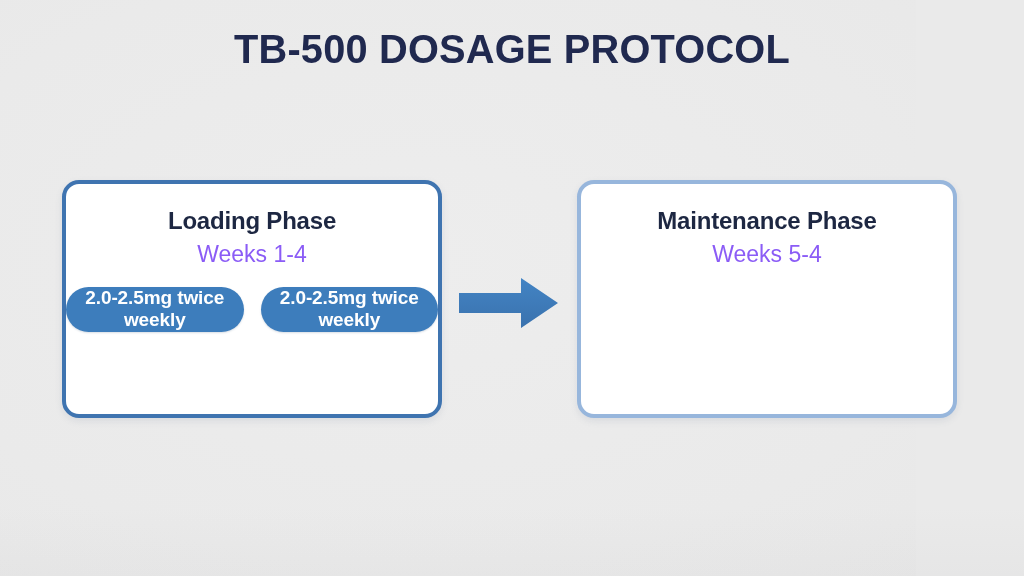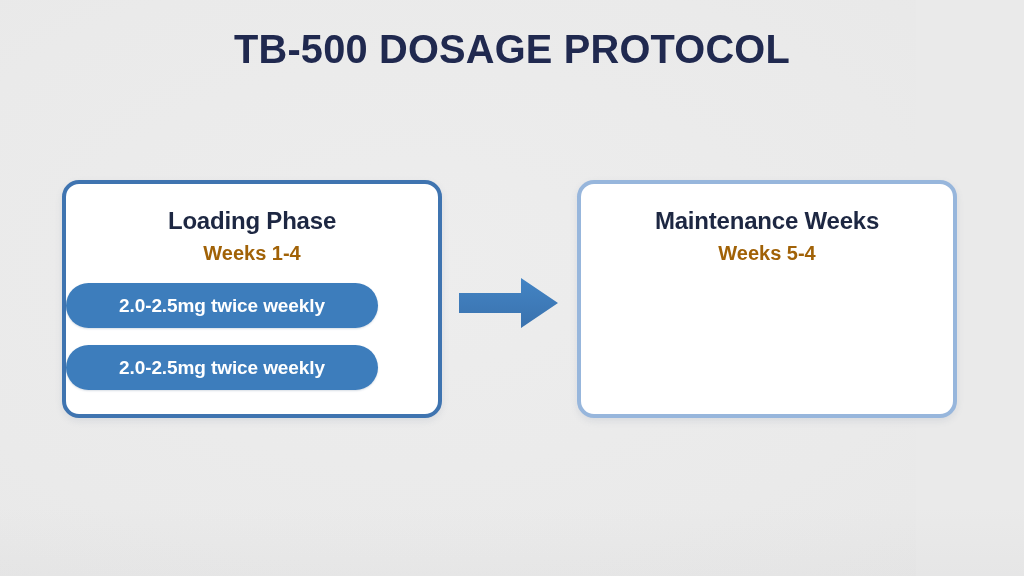--- a/index.html
+++ b/index.html
@@ -75,31 +75,31 @@
 
   .phase-title {
     font-size: 24px;
     font-weight: bold;
     color: #1d2742;
     line-height: 1.25;
     letter-spacing: -0.2px;
   }
   .phase-weeks {
     margin-top: 4px;
-    font-size: 20px;
-    font-weight: bold;
-    color: #a16207;
+    font-size: 23px;
+    font-weight: normal;
+    color: #8b5cf6;
     line-height: 1.3;
   }
 
   .pill-stack {
     margin-top: 17px;
     display: flex;
-    flex-direction: column;
-    align-items: flex-start;
+    flex-direction: row;
+    align-items: flex-end;
     gap: 17px;
   }
 
   .pill {
     width: 312px;
     height: 45px;
     border-radius: 23px;
     display: flex;
     align-items: center;
     justify-content: center;
@@ -159,19 +159,19 @@
           <stop offset="0%" stop-color="#4384c4"></stop>
           <stop offset="100%" stop-color="#3a72ae"></stop>
         </linearGradient>
       </defs>
       <path d="M0 16 L62 16 L62 1 L99 26 L62 51 L62 36 L0 36 Z" fill="url(#arrowGrad)"></path>
     </svg>
   </div>
 
   <div class="card card-maintenance">
     <div class="card-inner">
-      <div class="phase-title">Maintenance Weeks</div>
+      <div class="phase-title">Maintenance Phase</div>
       <div class="phase-weeks">Weeks 5-4</div>
     </div>
   </div>
 
   <div class="edge-shade"></div>
 </div>
 
 </body></html>

